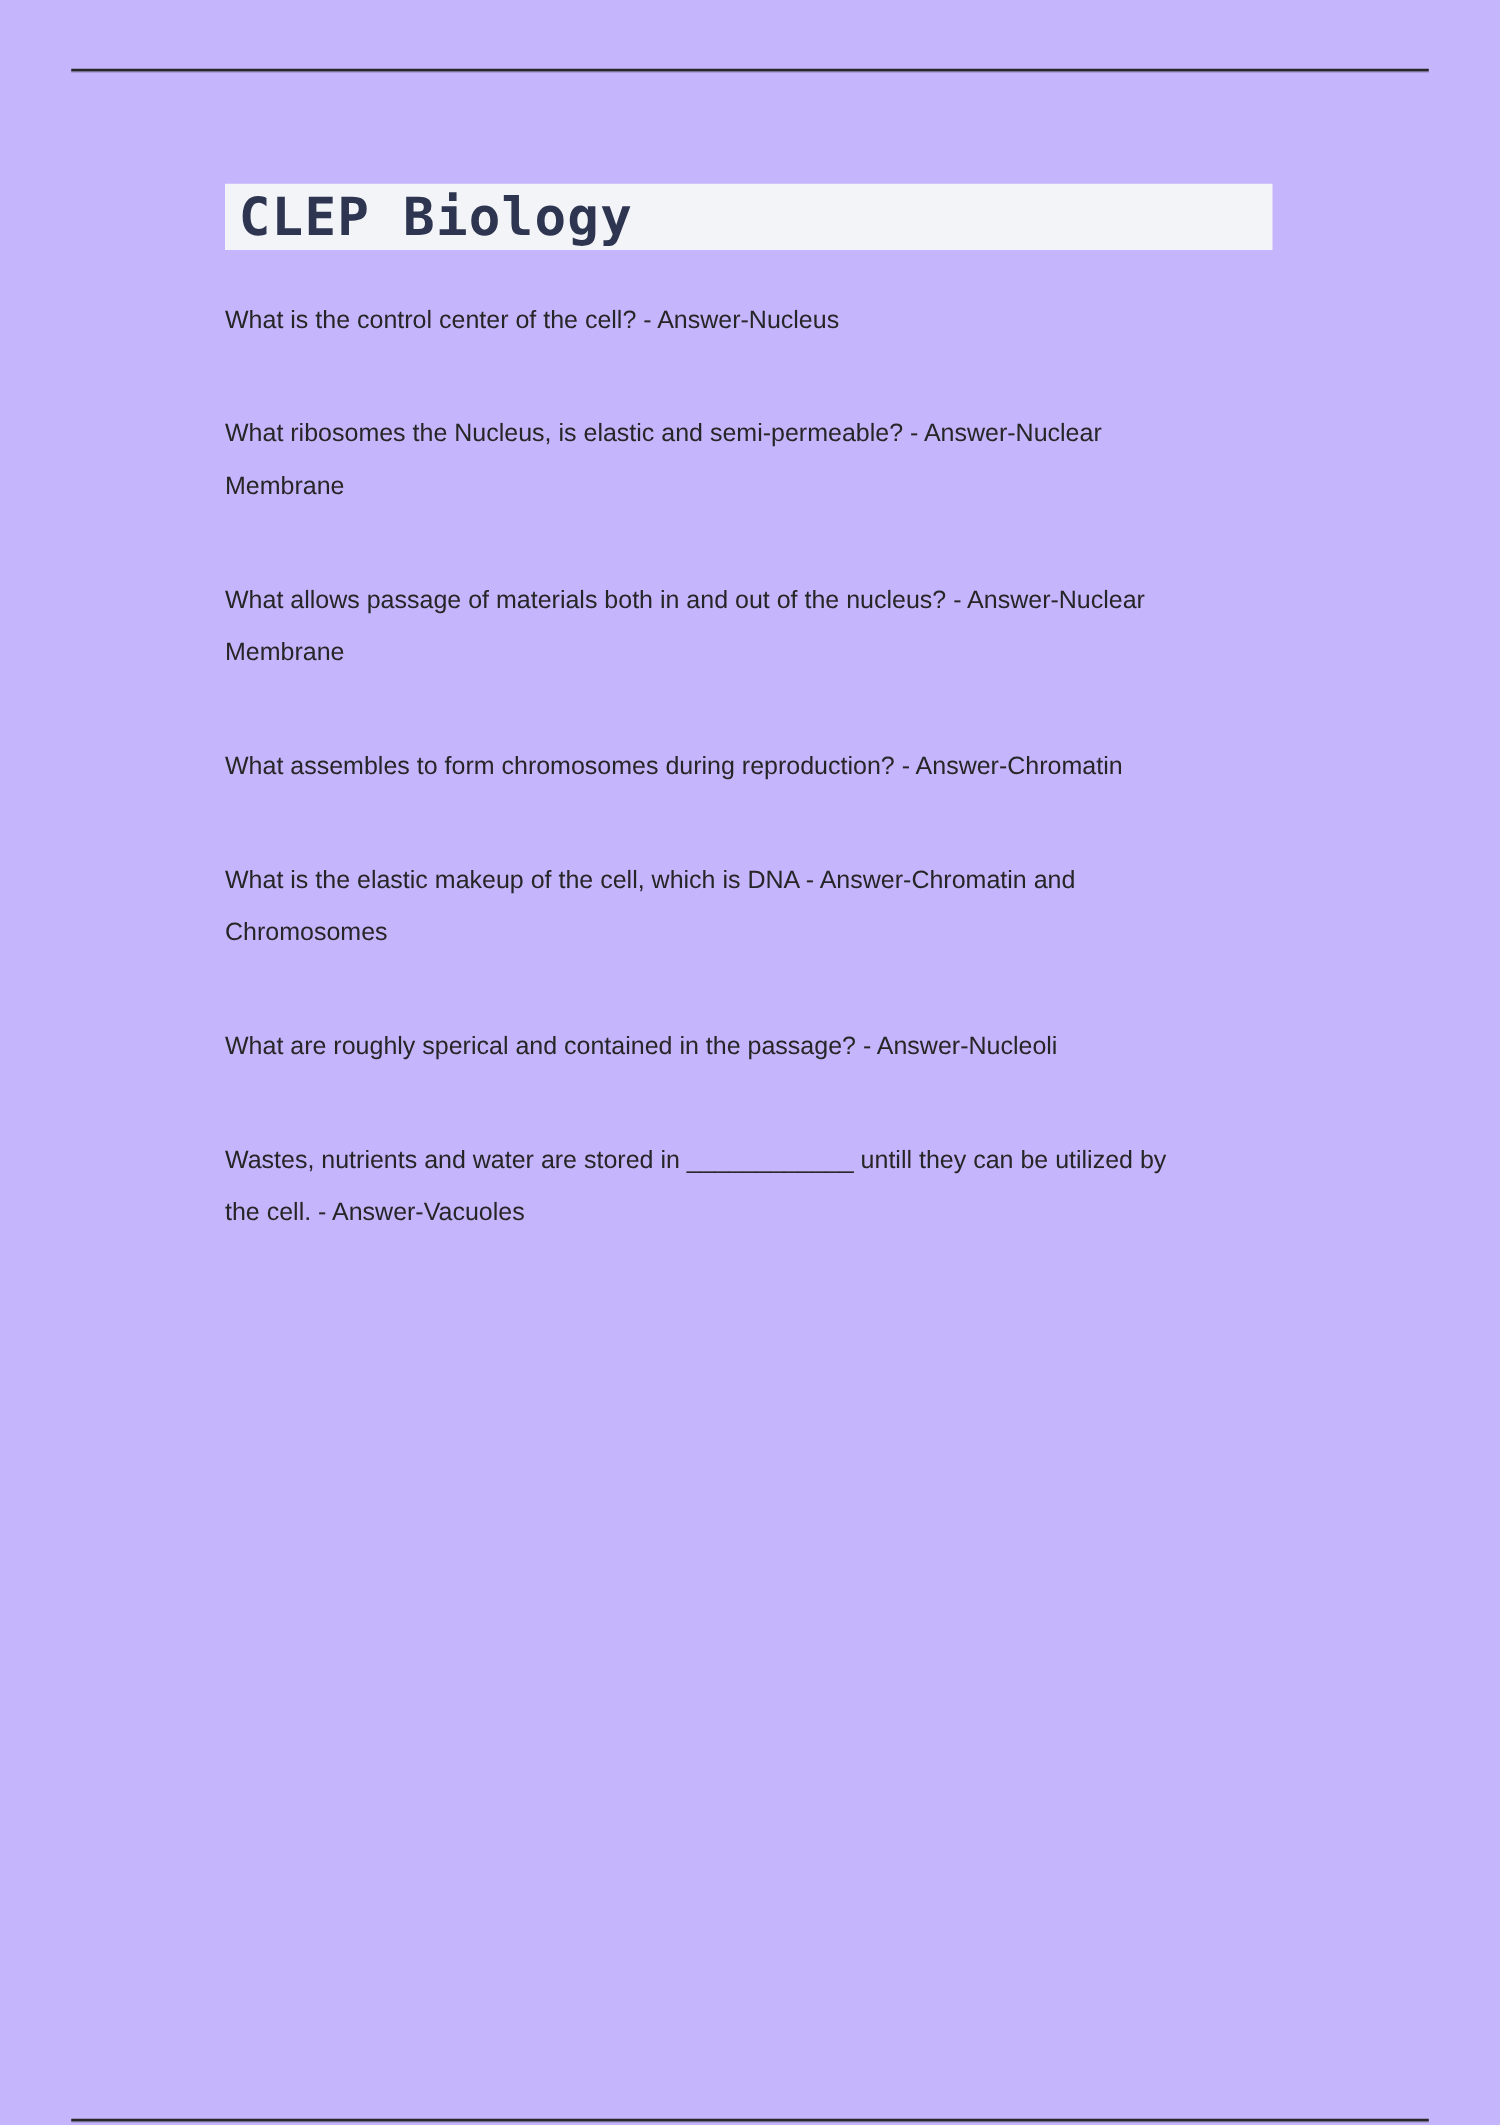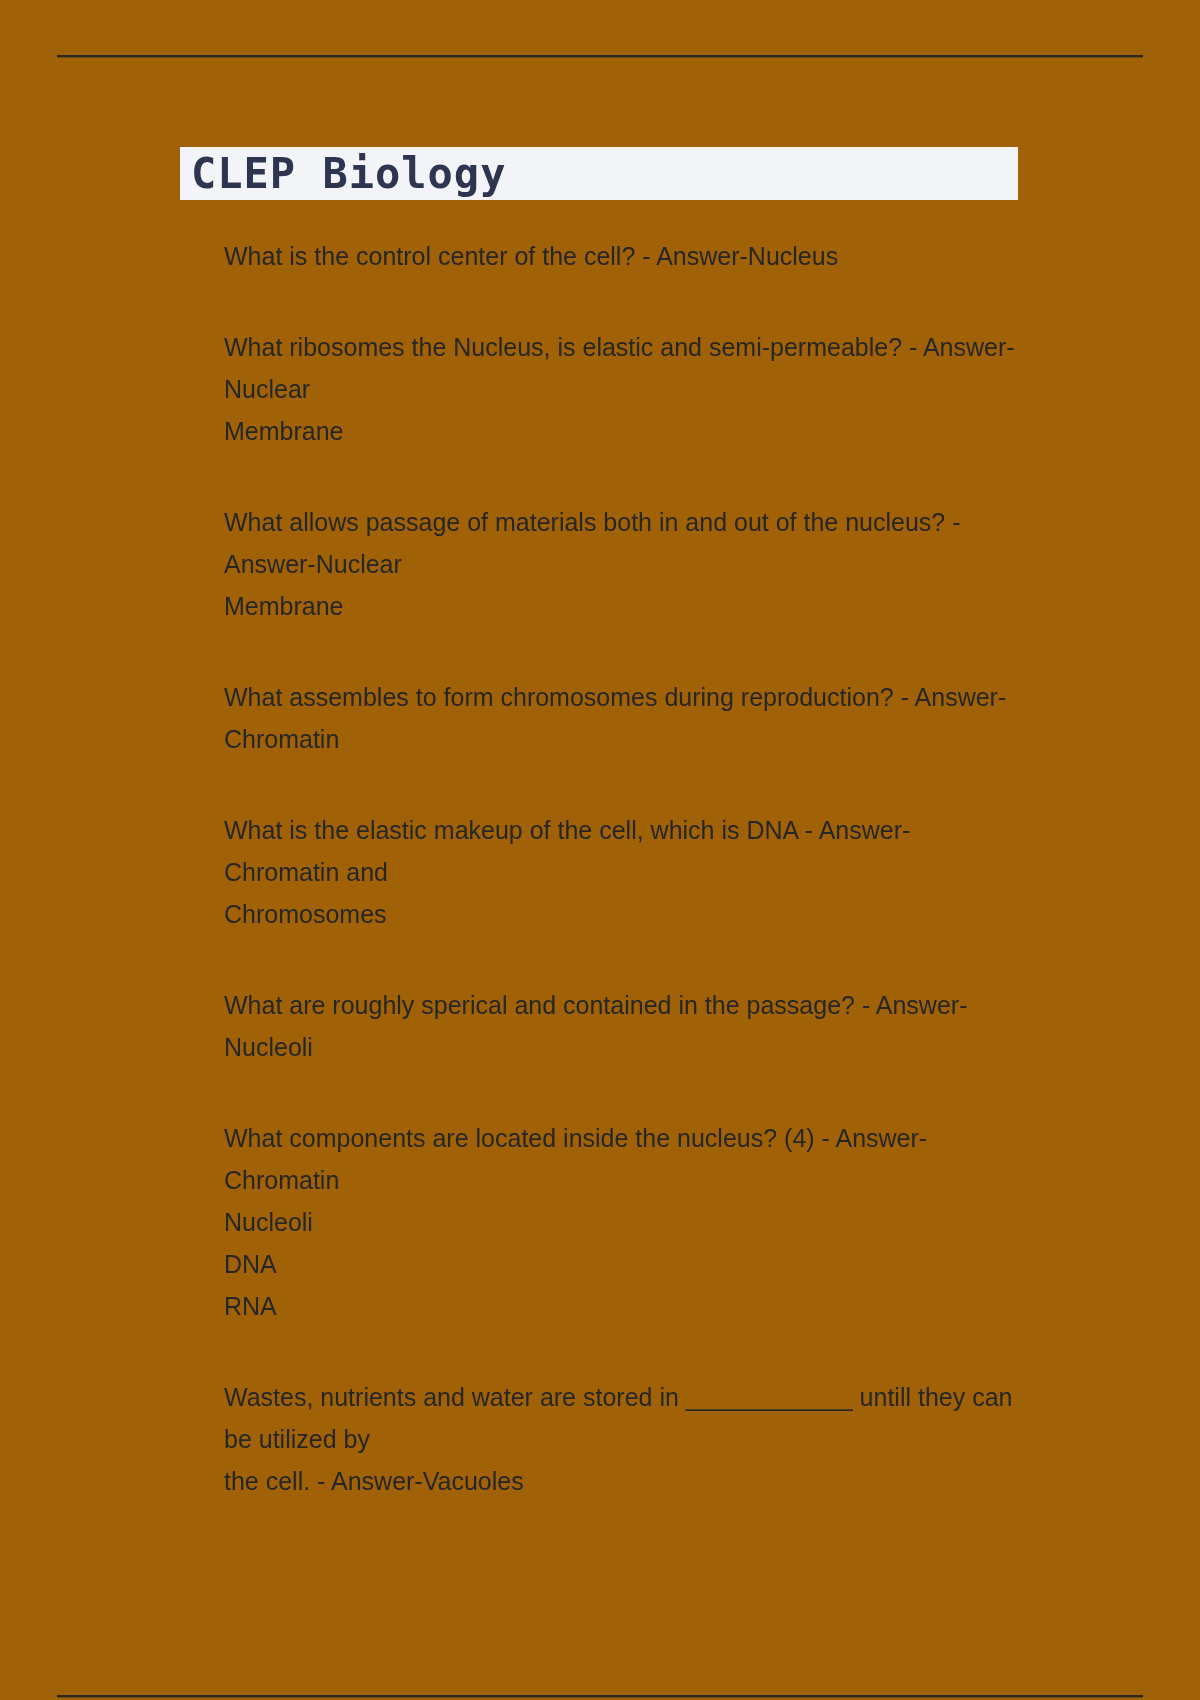--- a/index.html
+++ b/index.html
@@ -4,21 +4,21 @@
 <style>
   html, body {
     margin: 0;
     padding: 0;
     background: #ffffff;
   }
   .page {
     position: relative;
     width: 1200px;
     height: 1700px;
-    background: #a16207;
+    background: #c4b5fd;
     overflow: hidden;
     font-family: "Liberation Sans", sans-serif;
   }
   .rule {
     position: absolute;
     left: 57px;
     width: 1086px;
     height: 2px;
     background: #272727;
     box-shadow: 0 1px 0 rgba(0,0,0,0.25);
@@ -38,24 +38,23 @@
     background: #f3f4f8;
     color: #2e3550;
     font-family: "DejaVu Sans Mono", monospace;
     font-weight: bold;
     font-size: 42px;
     letter-spacing: 1px;
     padding-left: 11px;
   }
   .paragraphs {
     margin-top: 35px;
-    font-size: 25px;
+    font-size: 20px;
     line-height: 42px;
     color: #262626;
-    margin-left: 44px;
   }
   .paragraphs p {
     margin: 0 0 49px 0;
     white-space: pre-line;
   }
 </style>
 </head>
 <body>
 
 <div class="page">
@@ -67,23 +66,19 @@
     <div class="paragraphs">
       <p>What is the control center of the cell? - Answer-Nucleus</p>
       <p>What ribosomes the Nucleus, is elastic and semi-permeable? - Answer-Nuclear
 Membrane</p>
       <p>What allows passage of materials both in and out of the nucleus? - Answer-Nuclear
 Membrane</p>
       <p>What assembles to form chromosomes during reproduction? - Answer-Chromatin</p>
       <p>What is the elastic makeup of the cell, which is DNA - Answer-Chromatin and
 Chromosomes</p>
       <p>What are roughly sperical and contained in the passage? - Answer-Nucleoli</p>
-      <p>What components are located inside the nucleus? (4) - Answer-Chromatin
-Nucleoli
-DNA
-RNA</p>
       <p>Wastes, nutrients and water are stored in ____________ untill they can be utilized by
 the cell. - Answer-Vacuoles</p>
     </div>
   </div>
 
   <div class="rule rule-bottom"></div>
 </div>
 
 </body></html>

